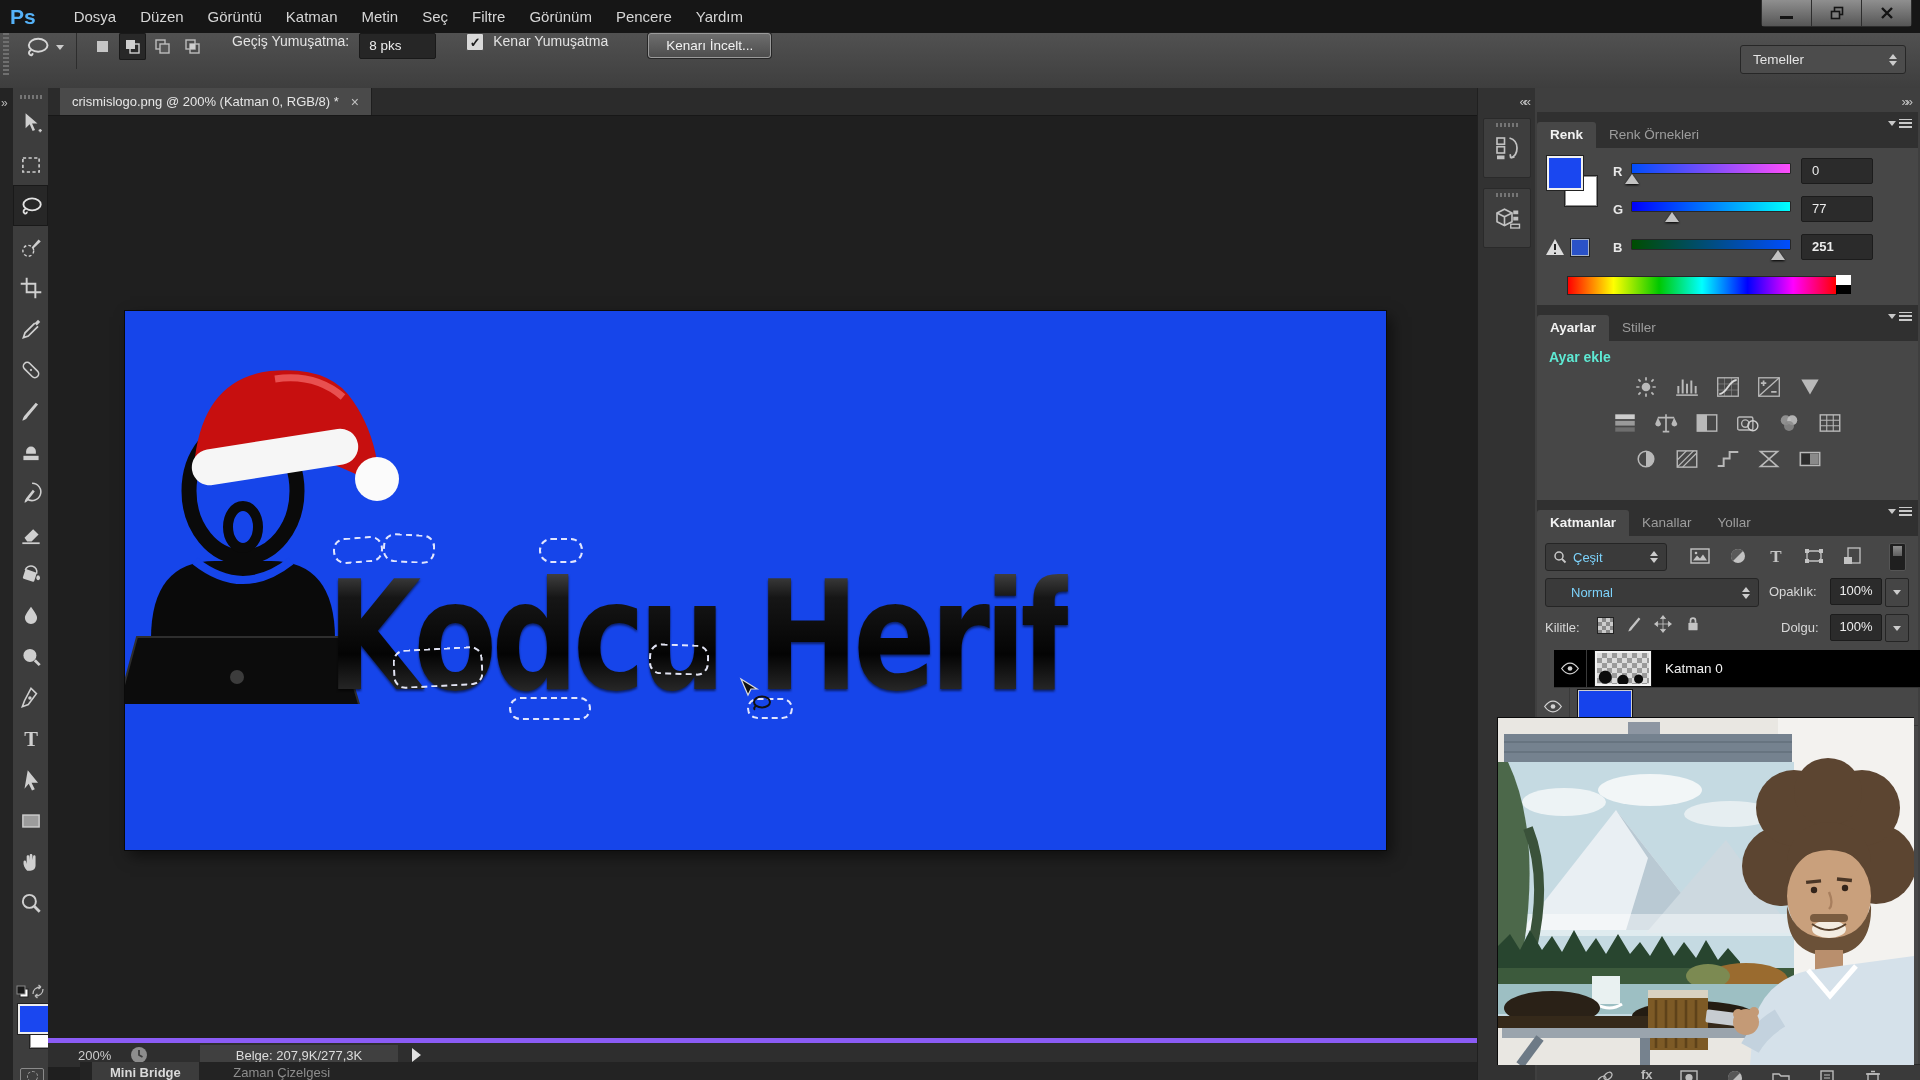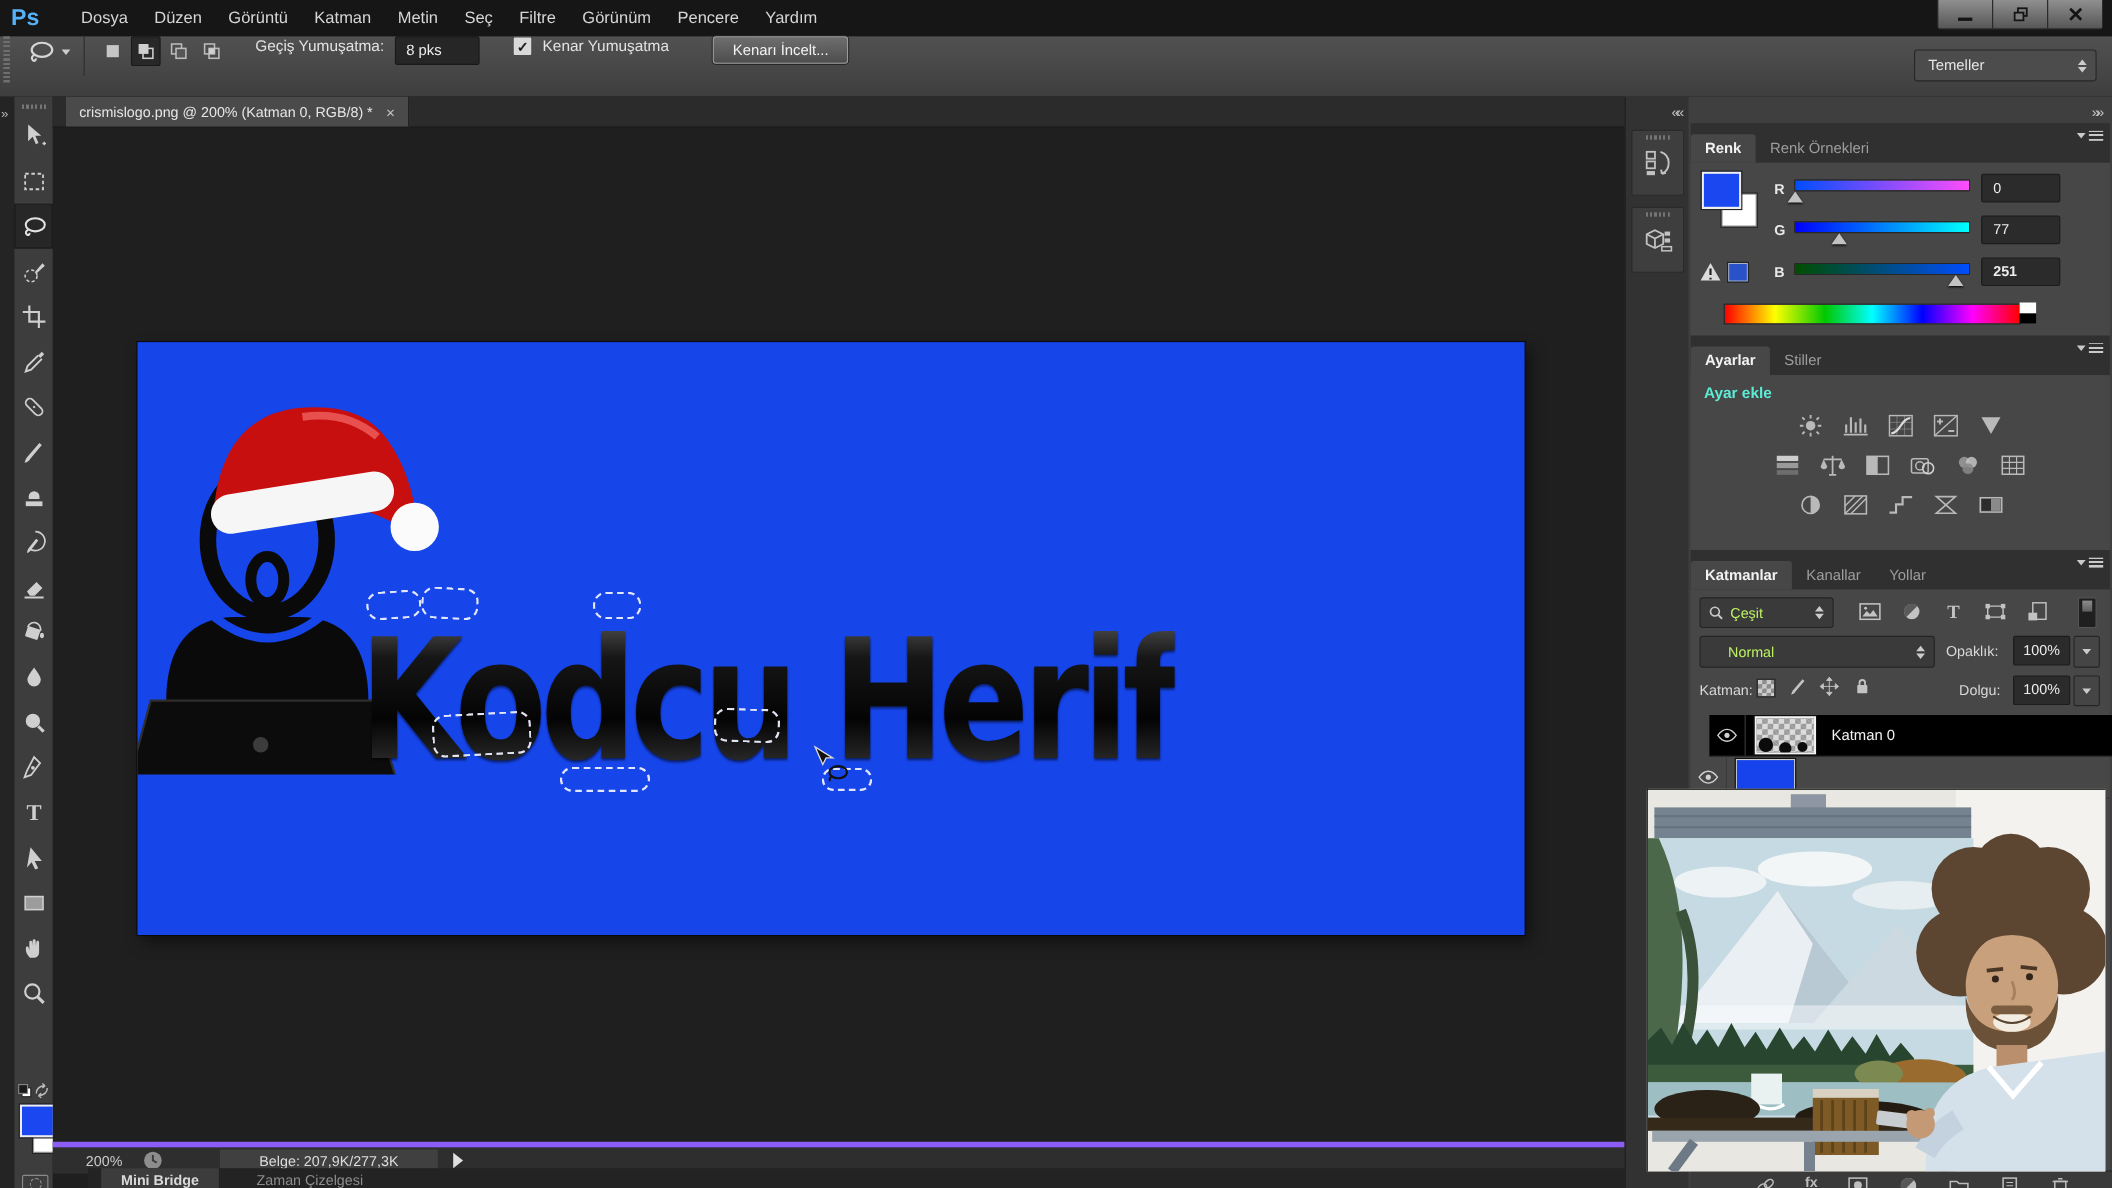--- a/index.html
+++ b/index.html
@@ -123,21 +123,21 @@
   .spec-end .w{position:absolute;left:0;top:0;width:15px;height:10px;background:#fff;}
   .spec-end .b{position:absolute;left:0;top:10px;width:15px;height:9px;background:#000;}
 
   
   .adj-head{position:absolute;left:12px;top:8px;font-size:14px;font-weight:bold;color:#5eead4;}
   .adjrow{position:absolute;left:0;width:381px;display:flex;justify-content:center;gap:11px;}
   .adj{width:30px;height:24px;display:flex;align-items:center;justify-content:center;}
 
   
   .combo{position:absolute;background:#3a3a3a;border:1px solid #252525;border-radius:3px;display:flex;
-         align-items:center;color:#bef264;font-size:13px;}
+         align-items:center;color:#7dd3fc;font-size:13px;}
   .lk-label{position:absolute;font-size:13px;color:#d8d8d8;}
   .ddbtn{position:absolute;width:22px;background:#454545;border:1px solid #252525;border-radius:2px;
          display:flex;align-items:center;justify-content:center;}
   .layer-row{position:absolute;left:0;width:381px;height:37px;border-bottom:1px solid #353535;display:flex;align-items:center;}
   .layer-row.selected{background:#000000;margin-left:17px;}
   .eye-cell{width:32px;display:flex;justify-content:center;border-right:1px solid #3a3a3a;height:37px;align-items:center;}
   .thumb{width:52px;height:31px;margin-left:8px;
          background-image:linear-gradient(45deg,#9a9a9a 25%,transparent 25%,transparent 75%,#9a9a9a 75%),
                           linear-gradient(45deg,#9a9a9a 25%,#dcdcdc 25%,#dcdcdc 75%,#9a9a9a 75%);
          background-size:10px 10px;background-position:0 0,5px 5px;
@@ -707,21 +707,21 @@
               <i class="up"></i>
               <i class="dn"></i>
             </span>
         </div>
         <span class="lk-label" style="left:232px;top:48px;">Opaklık:</span>
         <div class="val-box" style="left:293px;top:42px;width:50px;height:25px;text-align:center;padding-left:0;">100%</div>
         <div class="ddbtn" style="left:348px;top:42px;height:27px;">
             <span class="caret-down"></span>
           </div>
 
-        <span class="lk-label" style="left:8px;top:84px;">Katman:</span>
+        <span class="lk-label" style="left:8px;top:84px;">Kilitle:</span>
         <span class="abs" style="left:60px;top:81px;width:15px;height:15px;background-image:linear-gradient(45deg,#888 25%,transparent 25%,transparent 75%,#888 75%),linear-gradient(45deg,#888 25%,#ccc 25%,#ccc 75%,#888 75%);background-size:8px 8px;background-position:0 0,4px 4px;border:1px solid #222;"></span>
         <span class="abs" style="left:88px;top:78px;">
             <svg class="icon" width="20" height="20" viewBox="0 0 24 24">
               <path d="M4 21c2.5-.5 4-1.6 5-3.6l9.5-11.4-2.1-1.7-9.6 11.2C5.2 17 4.6 19 4 21z" fill="#c3c3c3"></path>
             </svg>
           </span>
         <span class="abs" style="left:116px;top:78px;">
             <svg class="icon" width="20" height="20" viewBox="0 0 24 24">
               <path d="M12 2v20M2 12h20M12 2l-3 3.5h6zM12 22l-3-3.5h6zM2 12l3.5-3v6zM22 12l-3.5-3v6z" fill="#c3c3c3" stroke="#c3c3c3" stroke-width="1"></path>
             </svg>

